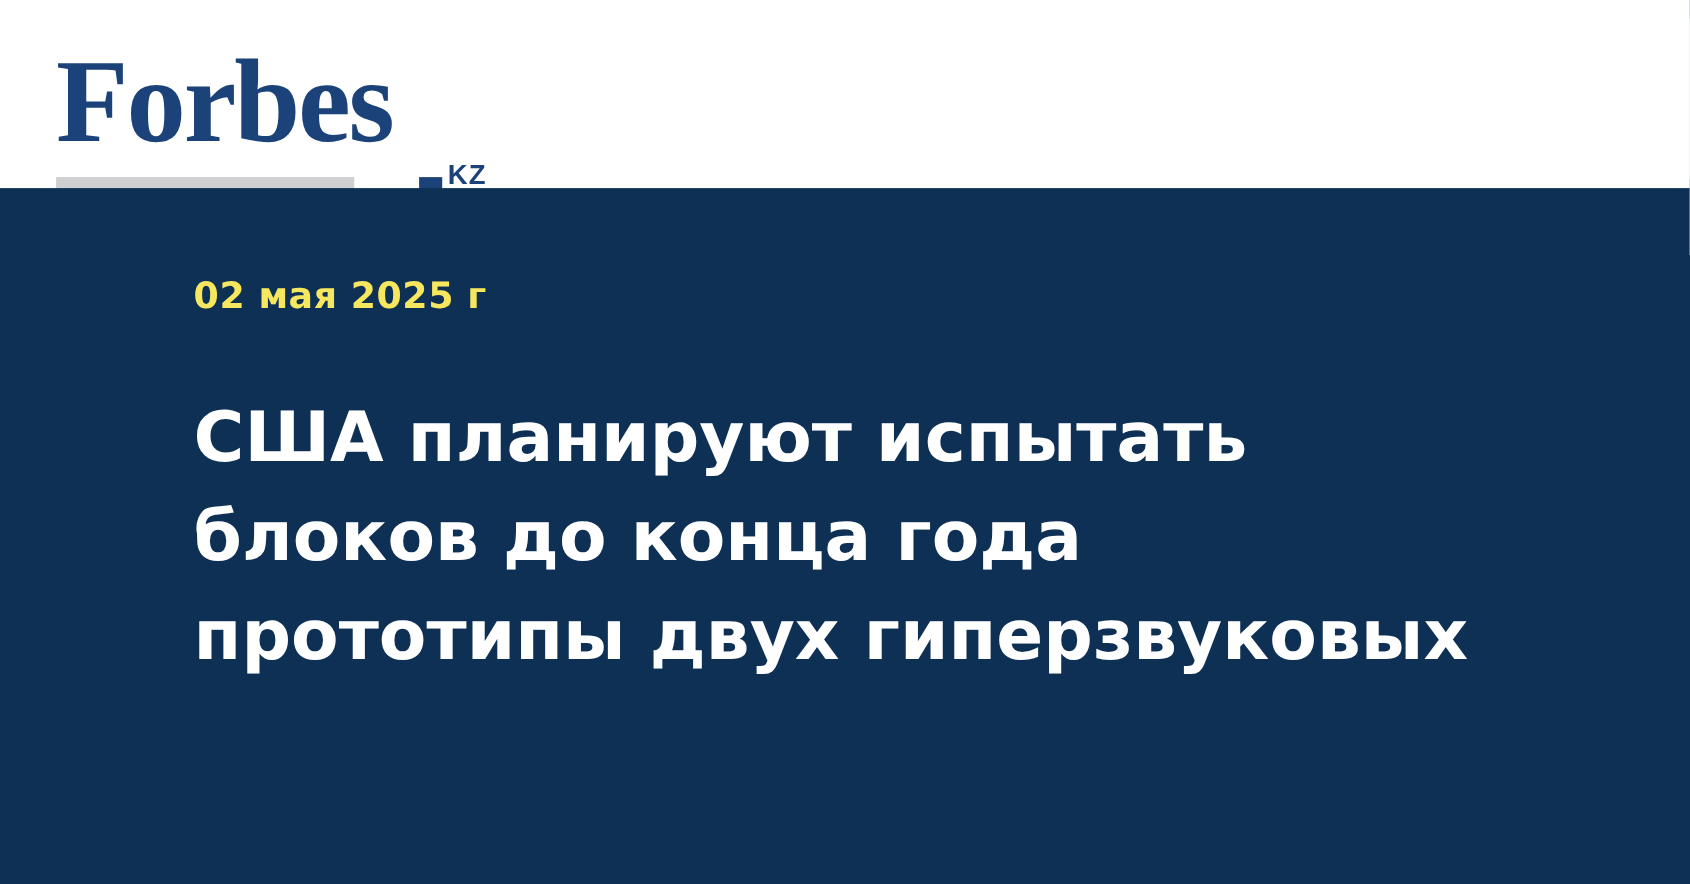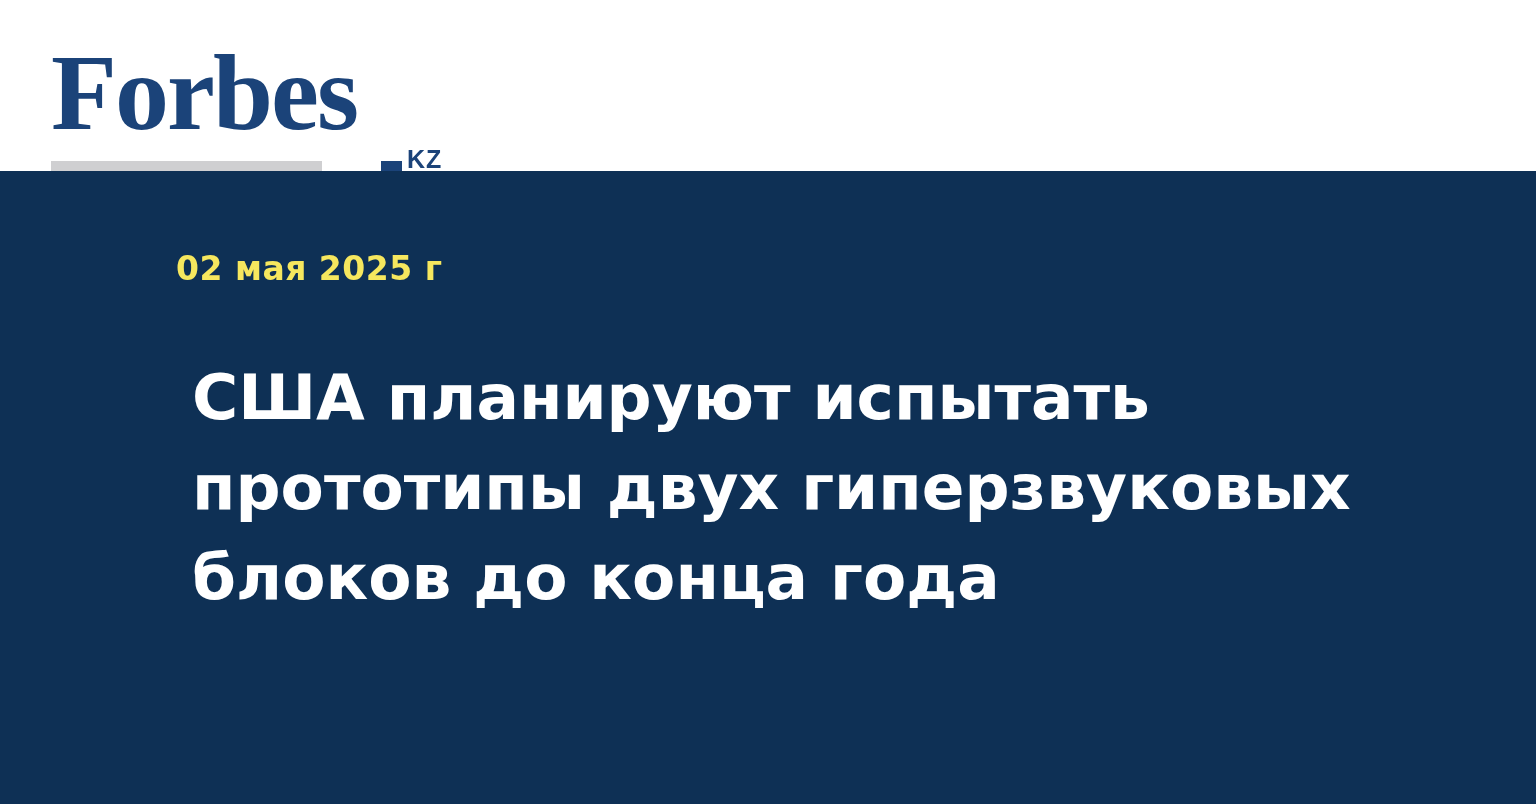--- a/index.html
+++ b/index.html
@@ -110,21 +110,21 @@
     font-weight: 700;
     font-size: 33px;
     line-height: 38px;
     letter-spacing: 0.5px;
     color: #f6e75e;
     white-space: nowrap;
   }
 
   .article-title {
     position: absolute;
-    left: 16px;
+    left: 0;
     top: 182px;
     width: 1160px;
     font-family: "DejaVu Sans", sans-serif;
     font-weight: 700;
     font-size: 63px;
     line-height: 90px;
     letter-spacing: 0px;
     color: #ffffff;
     margin: 0;
   }
@@ -147,20 +147,20 @@
     </a>
   </header>
 
   <section class="hero">
     <div class="hero-inner">
 
       <div class="article-date">02 мая 2025 г</div>
 
       <h1 class="article-title">
         <span class="tline">США планируют испытать</span>
+        <span class="tline">блоков до конца года</span>
         <span class="tline">прототипы двух гиперзвуковых</span>
-        <span class="tline">блоков до конца года</span>
       </h1>
 
     </div>
   </section>
 
 </div>
 
 </body></html>

